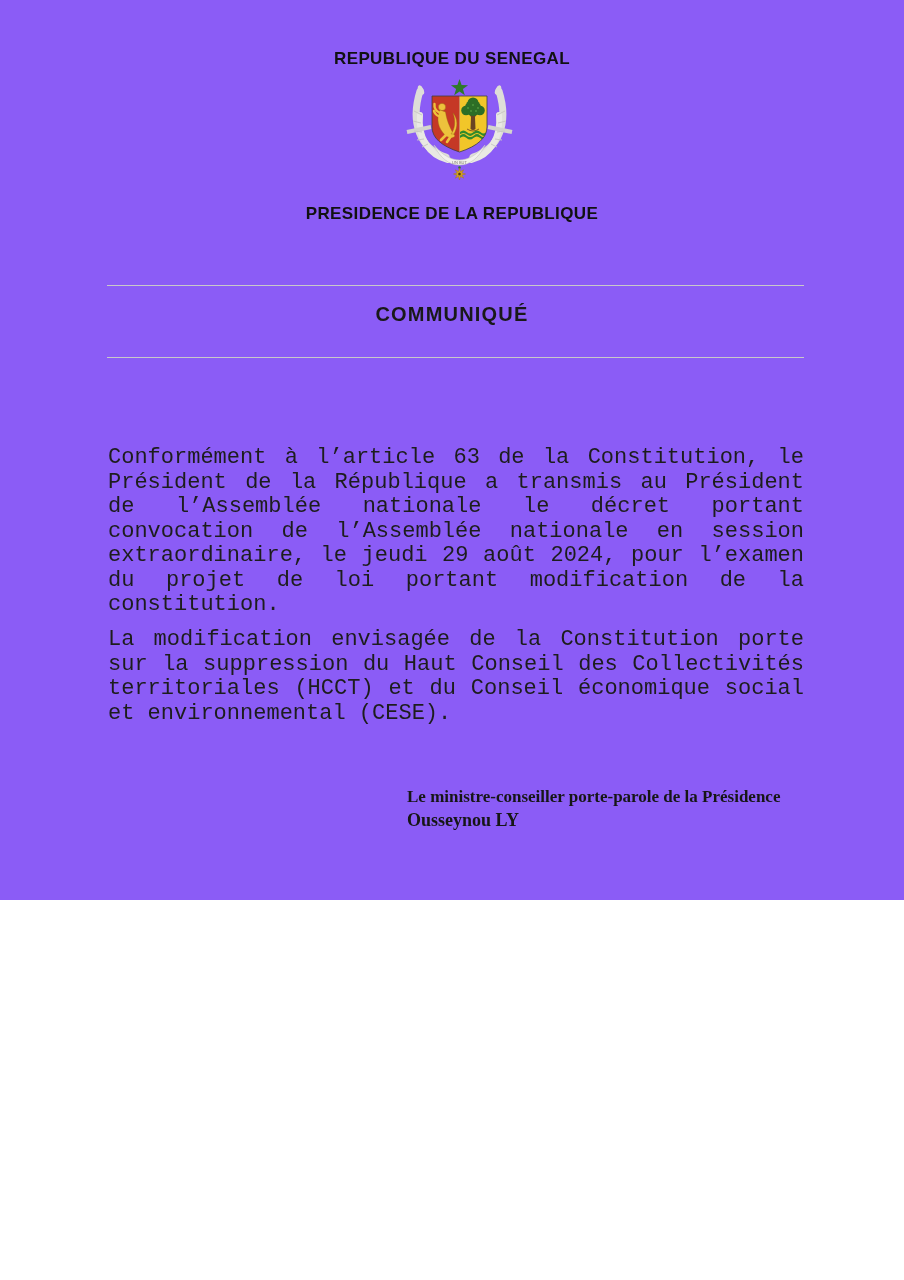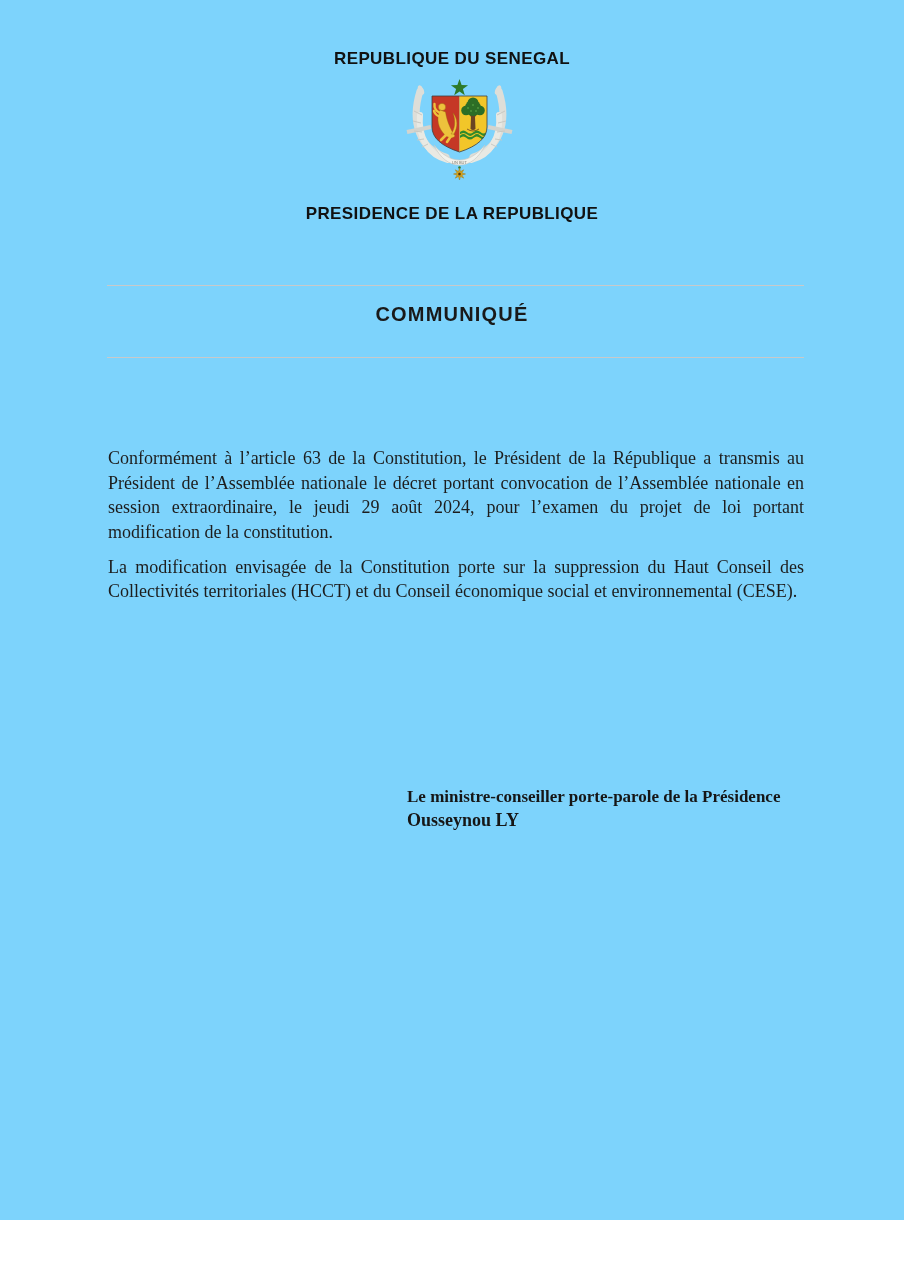--- a/index.html
+++ b/index.html
@@ -3,22 +3,22 @@
 <meta charset="utf-8">
 <style>
   html, body {
     margin: 0;
     padding: 0;
     background: #ffffff;
   }
   .page {
     position: relative;
     width: 904px;
-    height: 1220px;
-    background: #7dd3fc;
+    height: 900px;
+    background: #8b5cf6;
     overflow: hidden;
     font-family: "Liberation Serif", serif;
     color: #1d1d1d;
   }
   .hdr {
     position: absolute;
     left: 0;
     width: 904px;
     text-align: center;
     font-family: "Liberation Sans", sans-serif;
@@ -55,24 +55,25 @@
     font-weight: 700;
     font-size: 20px;
     letter-spacing: 1.2px;
     color: #191919;
   }
   .body-text {
     position: absolute;
     left: 108px;
     top: 446px;
     width: 696px;
-    font-size: 18px;
+    font-size: 22px;
     line-height: 24.5px;
     text-align: justify;
     color: #1d1d1d;
+    font-family: Liberation Mono, monospace;
   }
   .body-text p {
     margin: 0 0 10.5px 0;
   }
   .dateline {
     position: absolute;
     left: 407px;
     top: 712px;
     font-size: 18px;
     color: #1d1d1d;

